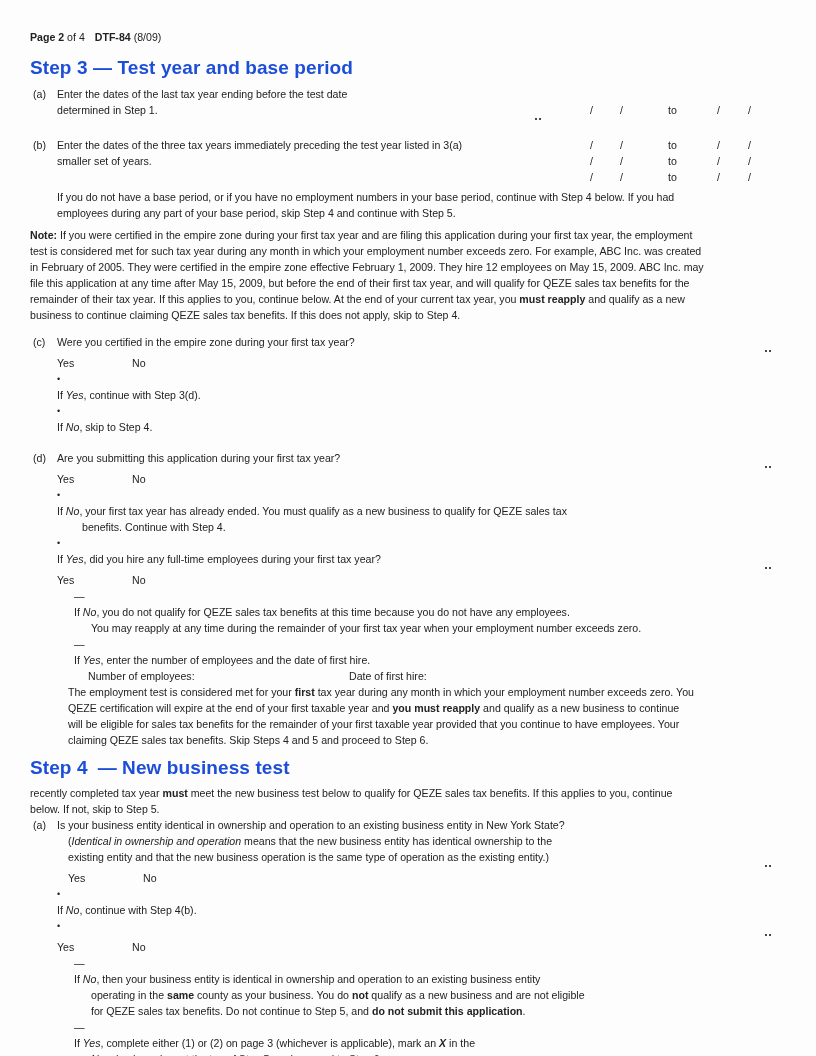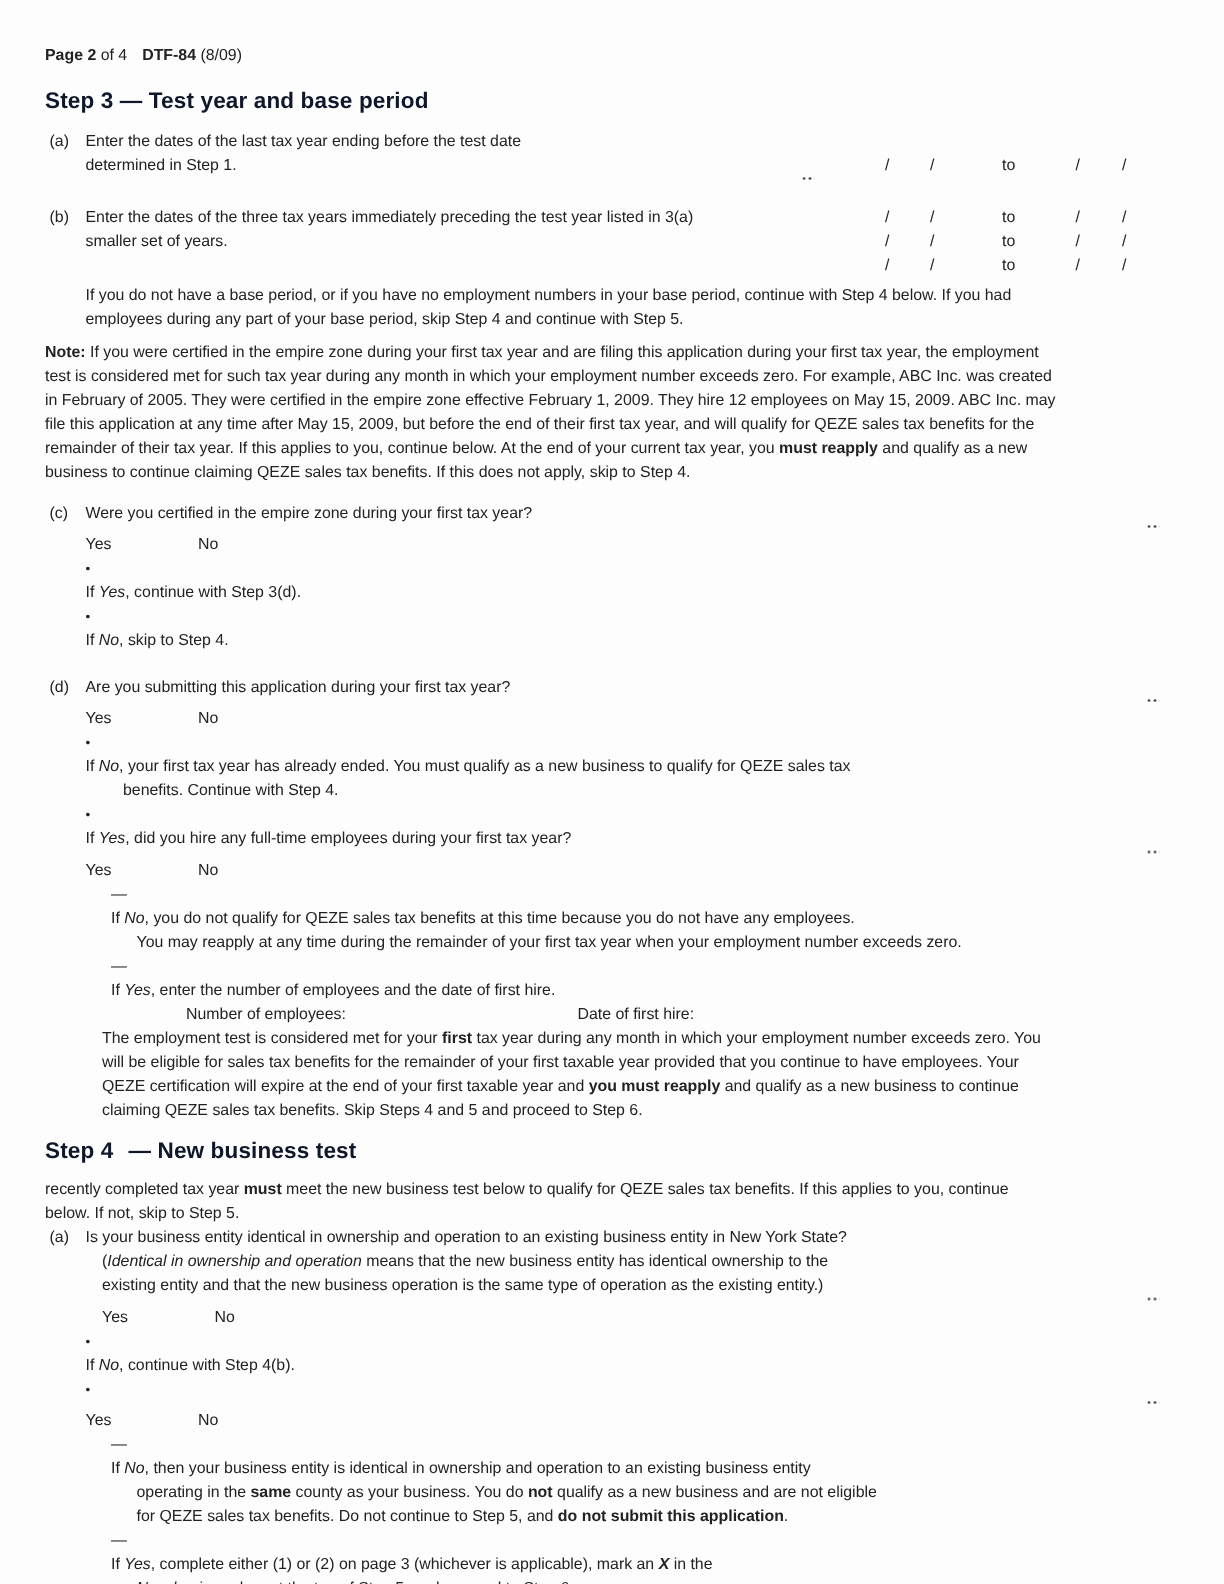--- a/index.html
+++ b/index.html
@@ -13,22 +13,22 @@
     font-size:10.6px;
     line-height:16px;
     color:#222;
     overflow:hidden;
   }
   .b { font-weight:bold; }
   .i { font-style:italic; }
   .gap { margin-left:10px; }
   .ln { white-space:nowrap; }
   h1.step {
-    font-size:15px; line-height:20px; font-weight:bold;
-    margin:0; color:#0f172a; letter-spacing:.1px;
+    font-size:19px; line-height:20px; font-weight:bold;
+    margin:0; color:#1d4ed8; letter-spacing:.1px;
     white-space:nowrap;
   }
   .item { display:flex; align-items:flex-start; }
   .ilabel { flex:none; width:27px; padding-left:3px; box-sizing:border-box; }
   .ibody { flex:1 1 auto; min-width:0; }
   .flexln { display:flex; white-space:nowrap;flex-direction:column; }
   .mk { flex:none; }
   .mk.bul { width:12px; font-size:9px; }
   .mk.dsh { width:17px; }
   .pl11 { padding-left:11px; }
@@ -45,21 +45,21 @@
     min-width:8px;
   }
   .yn { flex:none; width:118px; display:flex; }
   .yes { width:75px; }
   .no  { flex:1; }
   .dates { flex:none; width:230px; }
   .drow { position:relative; height:16px; }
   .drow span { position:absolute; top:0; }
   .d1 { left:34px; } .d2 { left:64px; } .dto { left:112px; }
   .d3 { left:161px; } .d4 { left:192px; }
-  .emp-label { display:inline-block; width:261px;margin-left:36px; }
+  .emp-label { display:inline-block; width:261px; }
 </style>
 </head>
 <body>
 
 <div class="page">
 
   <div class="ln"><span class="b">Page 2</span><span> of 4</span><span class="b gap">DTF-84</span><span> (8/09)</span></div>
 
   <h1 class="step" style="margin-top:13px"><span>Step 3 — Test year and base period</span></h1>
 
@@ -182,22 +182,22 @@
       <div class="ln pl34"><span>You may reapply at any time during the remainder of your first tax year when your employment number exceeds zero.</span></div>
       <div class="flexln pl17">
         <span class="mk dsh">—</span>
         <span><span>If </span><span class="i">Yes</span><span>, enter the number of employees and the date of first hire.</span></span>
       </div>
       <div class="ln pl31">
         <span class="emp-label">Number of employees:</span><span>Date of first hire:</span>
       </div>
       <div class="pl11">
           <div class="ln"><span>The employment test is considered met for your </span><span class="b">first</span><span> tax year during any month in which your employment number exceeds zero. You</span></div>
+          <div class="ln"><span>QEZE certification will expire at the end of your first taxable year and </span><span class="b">you must reapply</span><span> and qualify as a new business to continue</span></div>
           <div class="ln"><span>will be eligible for sales tax benefits for the remainder of your first taxable year provided that you continue to have employees. Your</span></div>
-          <div class="ln"><span>QEZE certification will expire at the end of your first taxable year and </span><span class="b">you must reapply</span><span> and qualify as a new business to continue</span></div>
           <div class="ln"><span>claiming QEZE sales tax benefits. Skip Steps 4 and 5 and proceed to Step 6.</span></div>
         </div>
     </div>
   </div>
 
   <h1 class="step" style="margin-top:10px"><span>Step 4</span><span class="gap">— New business test</span></h1>
 
   <div style="margin-top:7px">
       <div class="ln"><span>recently completed tax year </span><span class="b">must</span><span> meet the new business test below to qualify for QEZE sales tax benefits. If this applies to you, continue</span></div>
       <div class="ln"><span>below. If not, skip to Step 5.</span></div>

